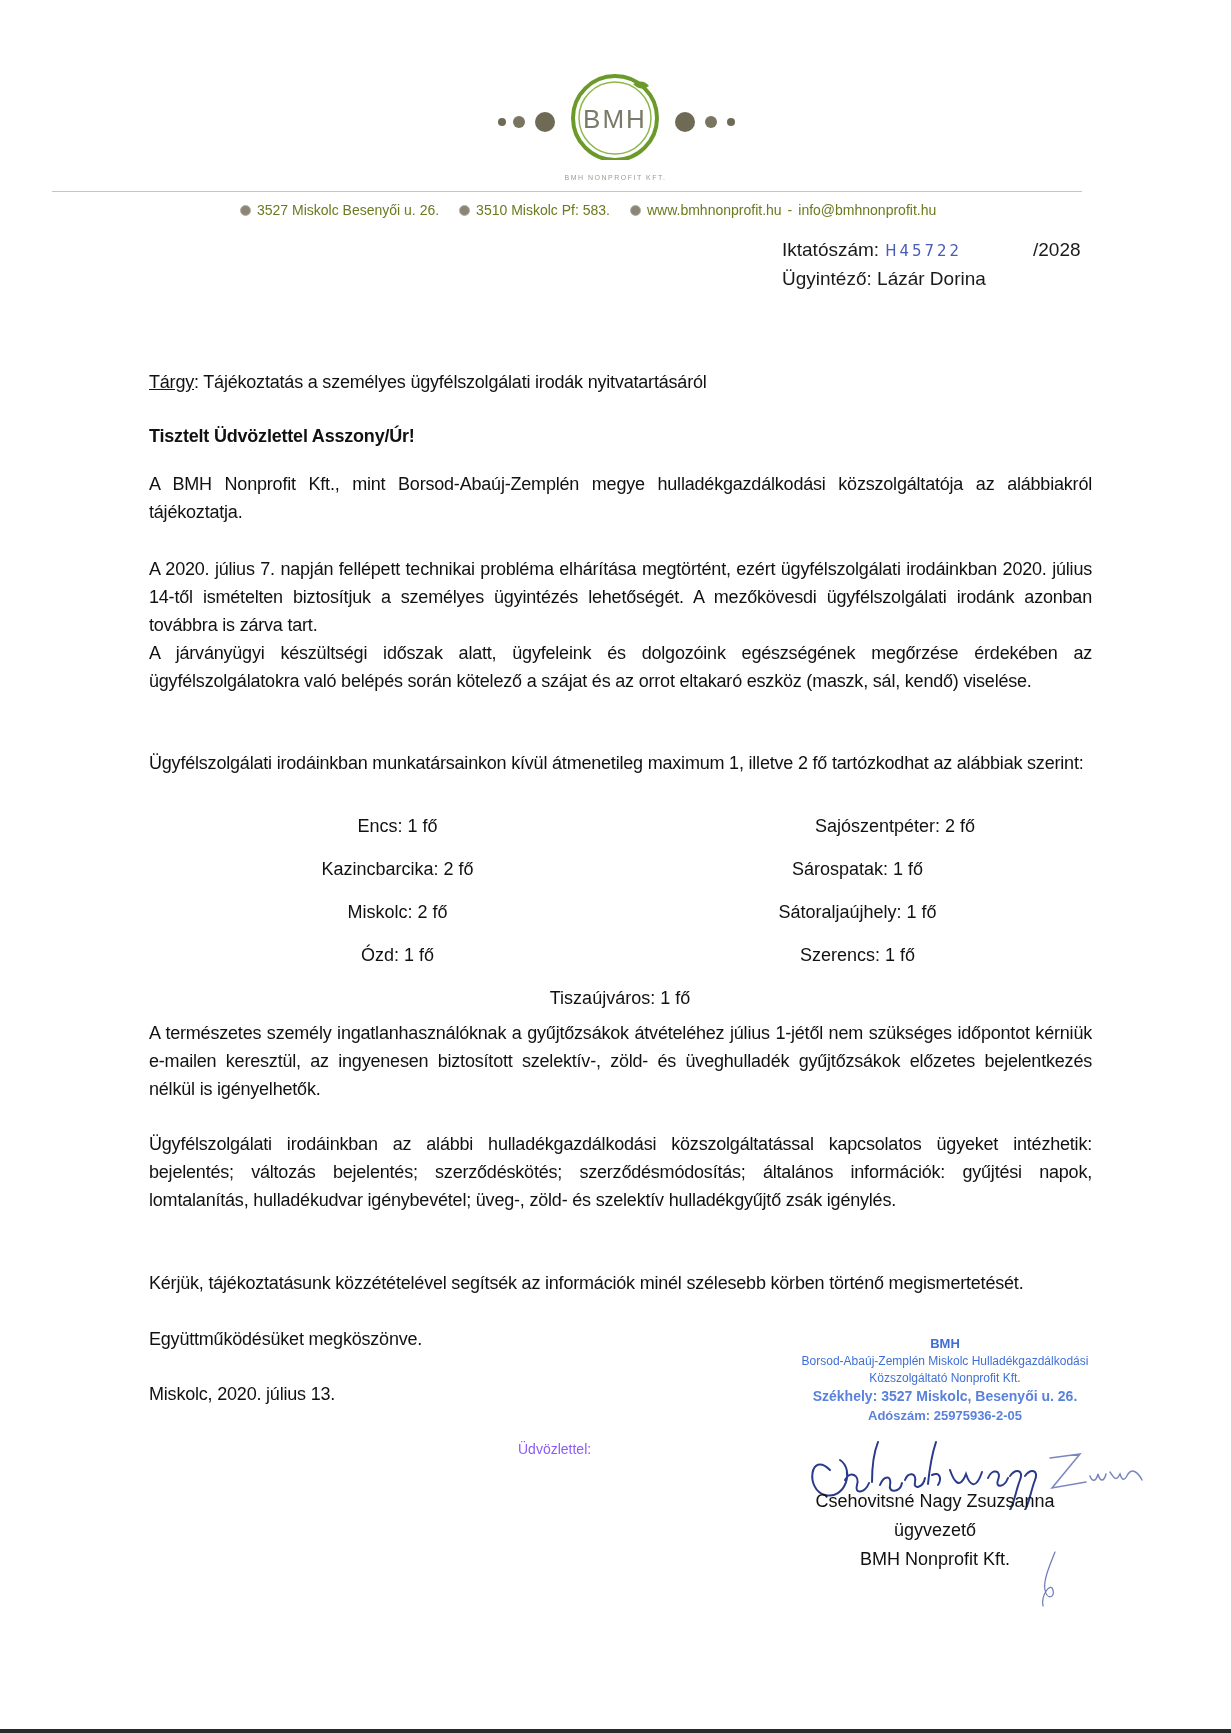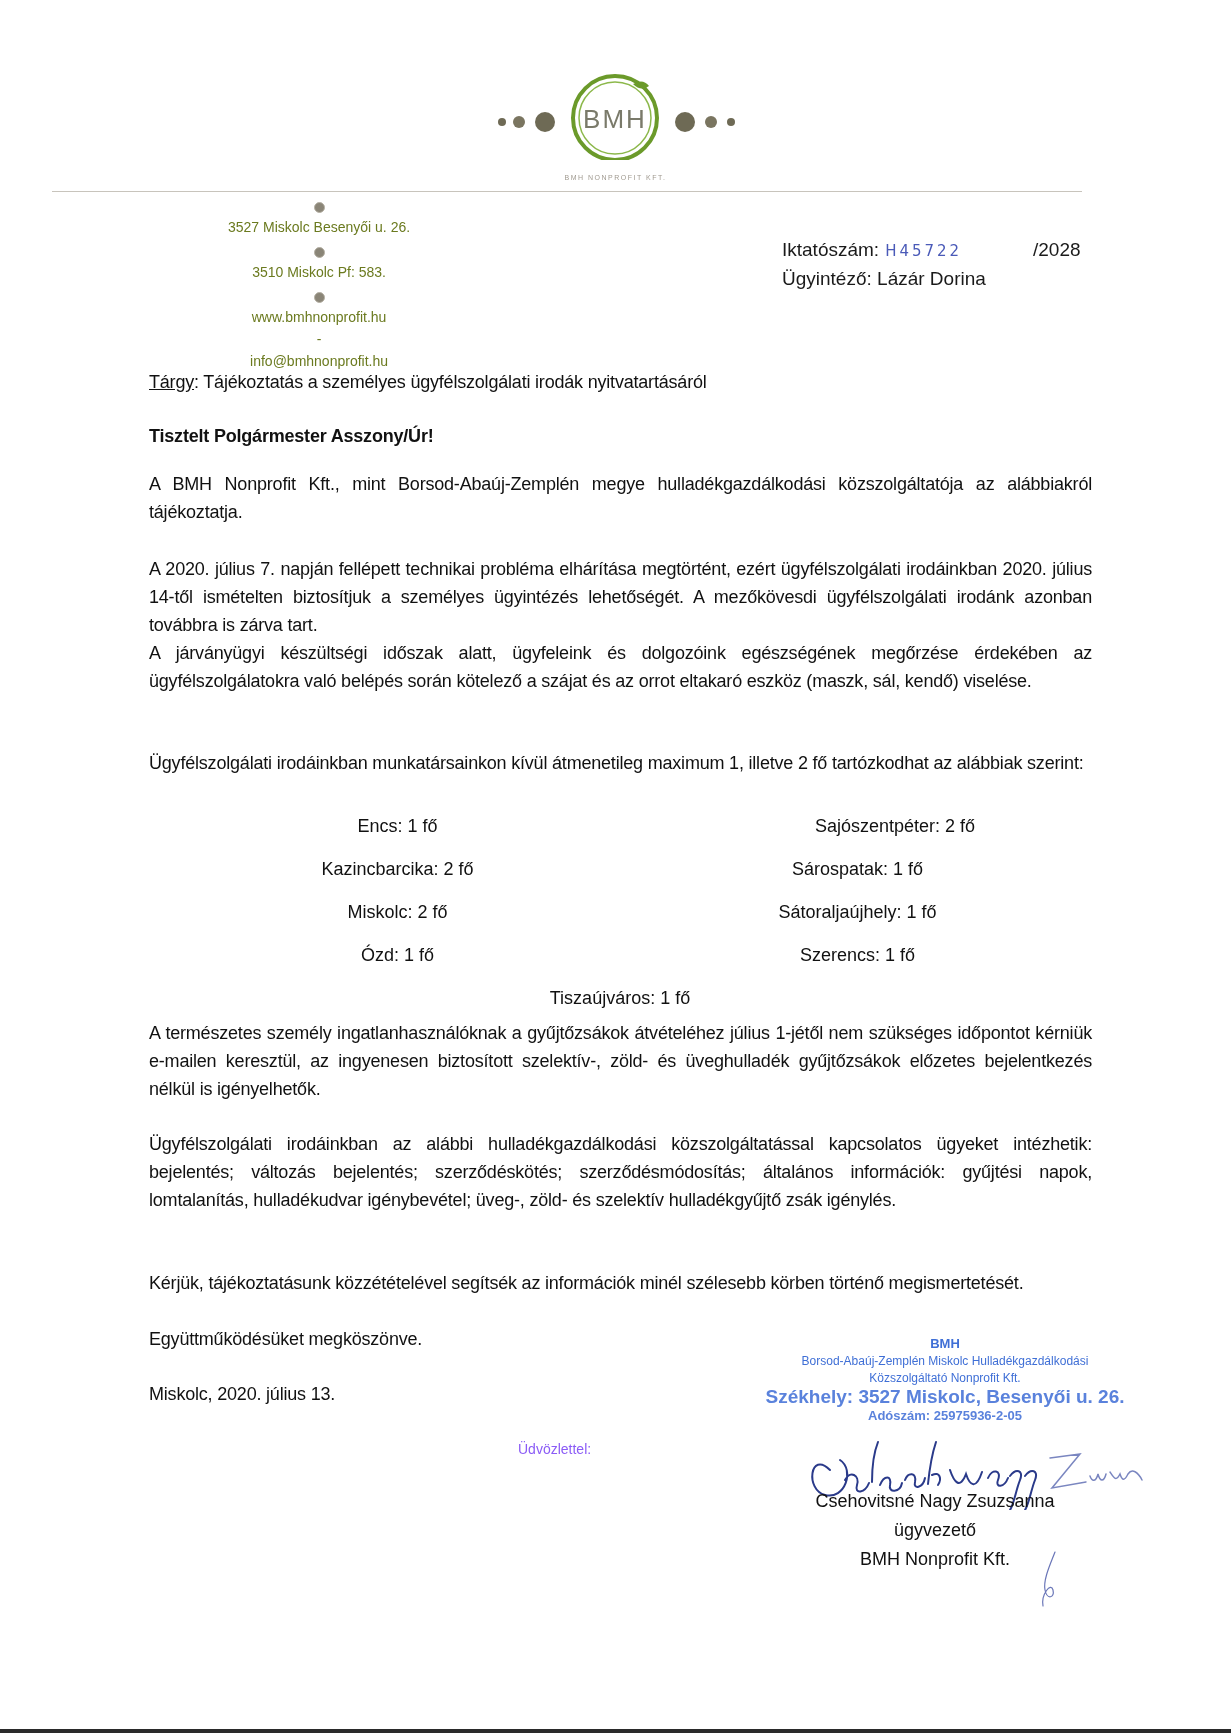--- a/index.html
+++ b/index.html
@@ -5,21 +5,21 @@
   * { margin: 0; padding: 0; box-sizing: border-box; }
   html, body { width: 1231px; height: 1733px; background: #ffffff; overflow: hidden; }
   body { position: relative; font-family: "Liberation Sans", "DejaVu Sans", sans-serif; color: #1a1a1a; }
 
   .abs { position: absolute; }
 
   
   .logo { position: absolute; left: 0; top: 70px; width: 1231px; height: 90px; }
   .logo-sub { position: absolute; left: 0; top: 174px; width: 1231px; text-align: center; font-size: 7px; letter-spacing: 1.5px; color: #a09a90; }
   .header-rule { position: absolute; left: 52px; top: 191px; width: 1030px; height: 1px; background: #c8c4bc; }
-  .contact-line { position: absolute; left: 228px; top: 202px; font-size: 14px; color: #6b7a1f; white-space: nowrap; display: flex; align-items: center; gap: 6px; flex-direction: column; }
+  .contact-line { position: absolute; left: 240px; top: 202px; font-size: 14px; color: #6b7a1f; white-space: nowrap; display: flex; align-items: center; gap: 6px; }
   .contact-line .ic { display: inline-block; width: 11px; height: 11px; border-radius: 50%; background: #8a8577; border: 1.5px solid #b5b0a4; }
   .contact-line .gap { width: 8px; display: inline-block; }
 
   
   .ref { position: absolute; left: 782px; top: 236px; font-size: 19px; line-height: 28px; color: #1a1a1a; }
   .ref .hand { font-family: "DejaVu Sans", sans-serif; color: #4a5ab8; font-size: 15px; letter-spacing: 3px; margin-left: 6px; }
   .ref .year { position: absolute; left: 251px; top: 0; }
 
   
   .para { position: absolute; left: 149px; width: 943px; font-size: 18px; line-height: 28px; text-align: justify; color: #111; font-family: "Liberation Sans", sans-serif; letter-spacing: -0.2px; }
@@ -28,21 +28,21 @@
 
   .office { position: absolute; font-size: 18px; line-height: 28px; color: #111; text-align: center; white-space: nowrap; }
   .col-left { left: 280px; width: 235px; }
   .col-right { left: 740px; width: 235px; }
 
   
   .stamp { position: absolute; left: 760px; top: 1334px; width: 370px; text-align: center; color: #3f6fd6; font-family: "Liberation Sans", sans-serif; }
   .stamp .s1 { font-size: 13px; font-weight: bold; line-height: 19px; }
   .stamp .s2 { font-size: 12px; line-height: 17px; }
   .stamp .s3 { font-size: 12px; line-height: 17px; }
-  .stamp .s4 { font-size: 19px; line-height: 19px; font-weight: bold; color: #5a82dc; }
+  .stamp .s4 { font-size: 14px; line-height: 19px; font-weight: bold; color: #5a82dc; }
   .stamp .s5 { font-size: 13px; line-height: 19px; font-weight: bold; color: #5a82dc; }
 
   .sig-block { position: absolute; left: 790px; top: 1487px; width: 290px; text-align: center; font-size: 18px; line-height: 29px; color: #111; }
 
   .scan-edge { position: absolute; left: 0; bottom: 0; width: 1231px; height: 4px; background: #2a2a2a; }
 </style>
 </head>
 <body>
 
 <svg class="logo" viewBox="0 0 1231 90" width="1231" height="90">
@@ -84,21 +84,21 @@
     <span>Iktatószám:</span><span class="hand">H45722</span>
     <span class="year">/2028</span>
   </div>
   <div>
     <span>Ügyintéző:</span>
     <span>Lázár Dorina</span>
   </div>
 </div>
 
 <div class="para subject" style="top:368px;"><u>Tárgy</u><span>: Tájékoztatás a személyes ügyfélszolgálati irodák nyitvatartásáról</span></div>
-<div class="para greeting" style="top:422px;">Tisztelt Polgármester Asszony/Úr!</div>
+<div class="para greeting" style="top:422px;">Tisztelt Üdvözlettel Asszony/Úr!</div>
 
 <div class="para" style="top:470px;">A BMH Nonprofit Kft., mint Borsod-Abaúj-Zemplén megye hulladékgazdálkodási közszolgáltatója az alábbiakról tájékoztatja.</div>
 <div class="para" style="top:555px;">A 2020. július 7. napján fellépett technikai probléma elhárítása megtörtént, ezért ügyfélszolgálati irodáinkban 2020. július 14-től ismételten biztosítjuk a személyes ügyintézés lehetőségét. A mezőkövesdi ügyfélszolgálati irodánk azonban továbbra is zárva tart.</div>
 <div class="para" style="top:639px;">A járványügyi készültségi időszak alatt, ügyfeleink és dolgozóink egészségének megőrzése érdekében az ügyfélszolgálatokra való belépés során kötelező a szájat és az orrot eltakaró eszköz (maszk, sál, kendő) viselése.</div>
 <div class="para" style="top:749px;">Ügyfélszolgálati irodáinkban munkatársainkon kívül átmenetileg maximum 1, illetve 2 fő tartózkodhat az alábbiak szerint:</div>
 
 <div class="office col-left" style="top:812px;">Encs: 1 fő</div>
 <div class="office col-left" style="top:855px;">Kazincbarcika: 2 fő</div>
 <div class="office col-left" style="top:898px;">Miskolc: 2 fő</div>
 <div class="office col-left" style="top:941px;">Ózd: 1 fő</div>

